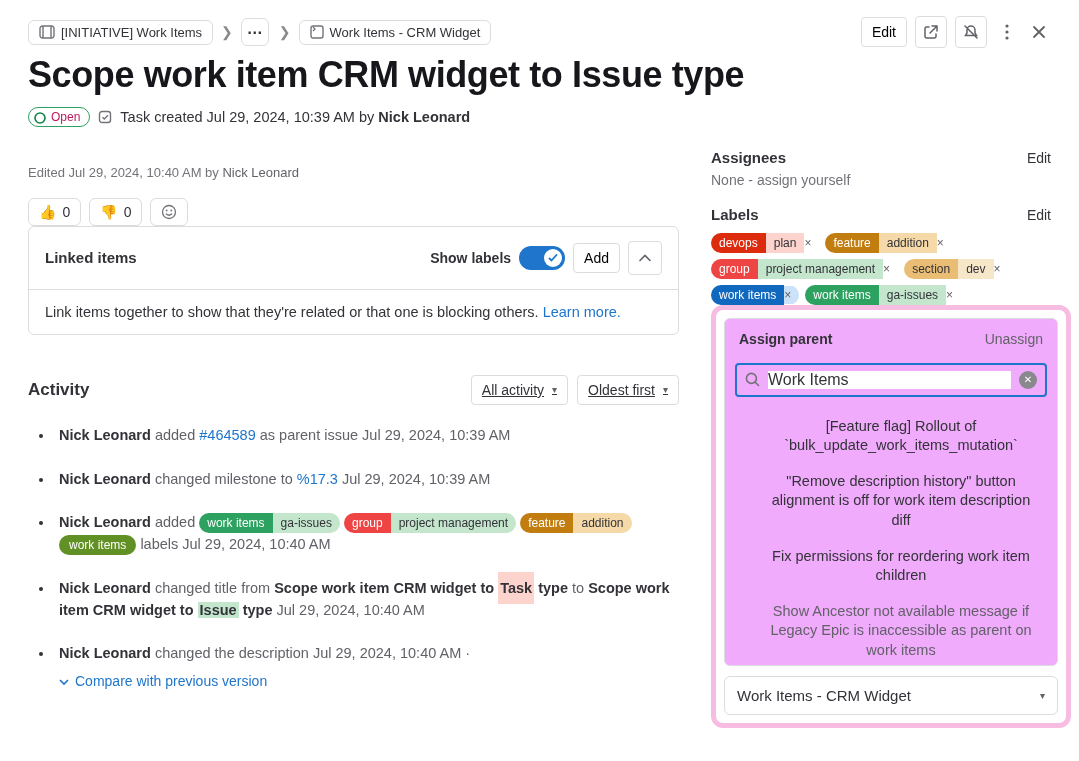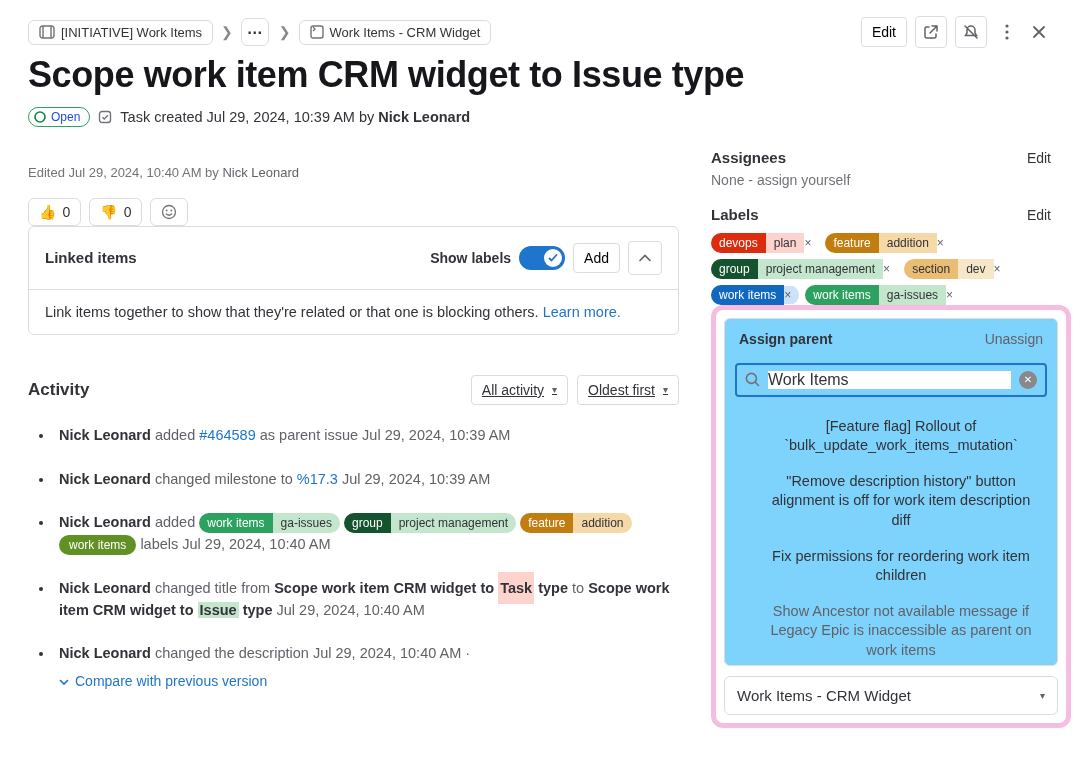--- a/index.html
+++ b/index.html
@@ -14,21 +14,21 @@
 .bc-ellipsis { width: 28px; height: 28px; border: 1px solid #dcdcde; border-radius: 6px; display: inline-flex; align-items: center; justify-content: center; background: #fff; cursor: pointer; font-weight: 700; padding-bottom: 6px; margin-right: 2px; }
 .spacer { flex: 1; }
 .icon-btn { width: 32px; height: 32px; border: 1px solid #dcdcde; border-radius: 4px; background: #fff; display: inline-flex; align-items: center; justify-content: center; cursor: pointer; }
 .text-btn { padding: 6px 10px; border: 1px solid #dcdcde; border-radius: 4px; background: #fff; font-size: 14px; cursor: pointer; }
 .kebab, .close-x { width: 24px; display: inline-flex; align-items: center; justify-content: center; color: #626168; cursor: pointer; }
 
 
 .title-wrap { padding: 4px 28px 0 28px; }
 h1 { font-size: 36px; font-weight: 700; line-height: 1.3; color: #17161a; letter-spacing: -0.4px; }
 .meta-line { display: flex; align-items: center; gap: 8px; margin-top: 8px; flex-wrap: wrap; }
-.state-badge { display: inline-flex; align-items: center; gap: 5px; border: 1px solid #2da160; background: #fff; color: #1d4ed8; font-size: 12px; padding: 2px 9px 2px 5px; border-radius: 12px; }
+.state-badge { display: inline-flex; align-items: flex-end; gap: 5px; border: 1px solid #2da160; background: #fff; color: #be185d; font-size: 12px; padding: 2px 9px 2px 5px; border-radius: 12px; }
 .state-badge svg circle { stroke: #108548; }
 .meta-text { color: #333238; font-size: 14.5px; }
 .meta-text .author { font-weight: 600; color: #333238; }
 
 
 .content { display: flex; gap: 32px; padding: 16px 28px 0 28px; }
 .left { flex: 1 1 640px; }
 .right { width: 340px; position: relative; }
 
 .description { font-size: 15px; margin-top: 8px; }
@@ -64,42 +64,42 @@
 .muted { color: #626168; }
 .link { color: #1f75cb; }
 .pill { display: inline-flex; align-items: center; border-radius: 11px; font-size: 12px; overflow: hidden; line-height: 18px; }
 .pill .pkey { color: #fff; padding: 1px 8px; font-weight: 500; }
 .pill .pval { padding: 1px 8px; color: #333238; }
 .pill .px { padding-right: 8px; color: #626168; font-size: 12px; cursor: pointer; }
 .pill.devops .pkey { background: #dd2b0e; }
 .pill.devops .pval { background: #fdd4cd; }
 .pill.feature .pkey { background: #c17d10; }
 .pill.feature .pval { background: #f5d9a8; }
-.pill.group .pkey { background: #14532d; }
+.pill.group .pkey { background: #ef4444; }
 .pill.group .pval { background: #c3e6cd; }
 .pill.section .pkey { background: #e9be74; color: #333238; }
 .pill.section .pval { background: #f5e7c8; }
 .pill.workitems .pkey { background: #1068bf; }
 .pill.workitems-ga .pkey { background: #2da160; }
 .pill.workitems-ga .pval { background: #c3e6cd; }
 .pill.wi-solo { background: #619025; color: #fff; padding: 1px 10px; border-radius: 11px; }
 .task-old { background: #fdd4cd; padding: 8px 2px; }
 .issue-new { background: #c3e6cd; padding: 0 2px; }
 .compare-link { color: #1f75cb; font-size: 14px; display: inline-flex; align-items: center; gap: 6px; margin-top: 6px; }
 
 
 .side-sec { padding: 6px 0 12px; }
 .side-hdr { display: flex; align-items: baseline; justify-content: space-between; }
 .side-hdr .lbl { font-weight: 600; font-size: 15px; }
 .side-hdr .edit { font-size: 14px; color: #333238; cursor: pointer; }
 .side-sub { color: #737278; font-size: 14px; margin-top: 6px; }
 .label-wrap { display: flex; flex-wrap: wrap; gap: 6px; margin-top: 10px; }
 
 .parent-popover { position: absolute; top: 162px; right: -20px; width: 360px; border: 5px solid #f7bce1; border-radius: 12px; background: #fff; padding: 8px; }
-.panel { border: 1px solid #dcdcde; border-radius: 6px; overflow: hidden; background:#7dd3fc; }
+.panel { border: 1px solid #dcdcde; border-radius: 6px; overflow: hidden; background:#f0abfc; }
 .panel-hdr { display: flex; justify-content: space-between; padding: 12px 14px; font-size: 14px; }
 .panel-hdr .ttl { font-weight: 600; }
 .panel-hdr .unassign { color: #626168; cursor: pointer; }
 .search-wrap { margin: 4px 10px 8px; border: 2px solid #1f75cb; border-radius: 4px; display: flex; align-items: center; padding: 6px 8px; gap: 8px; }
 .search-wrap input { border: 0; outline: 0; font-size: 16px; flex: 1; color:#333238; }
 .clear-circle { width: 18px; height: 18px; border-radius: 9px; background: #89888d; color: #fff; display: inline-flex; align-items: center; justify-content: center; font-size: 10px; cursor: pointer; }
 .results { max-height: 260px; overflow: hidden; padding: 4px 0 0; text-align: center; }
 .result-item { padding: 8px 16px 8px 36px; font-size: 14.5px; line-height: 1.35; cursor: pointer; }
 .results .result-item:last-child { color: #626168; }
 .parent-select { margin-top: 10px; border: 1px solid #dcdcde; border-radius: 6px; padding: 10px 12px; display: flex; align-items: center; font-size: 15px; cursor: pointer; }

